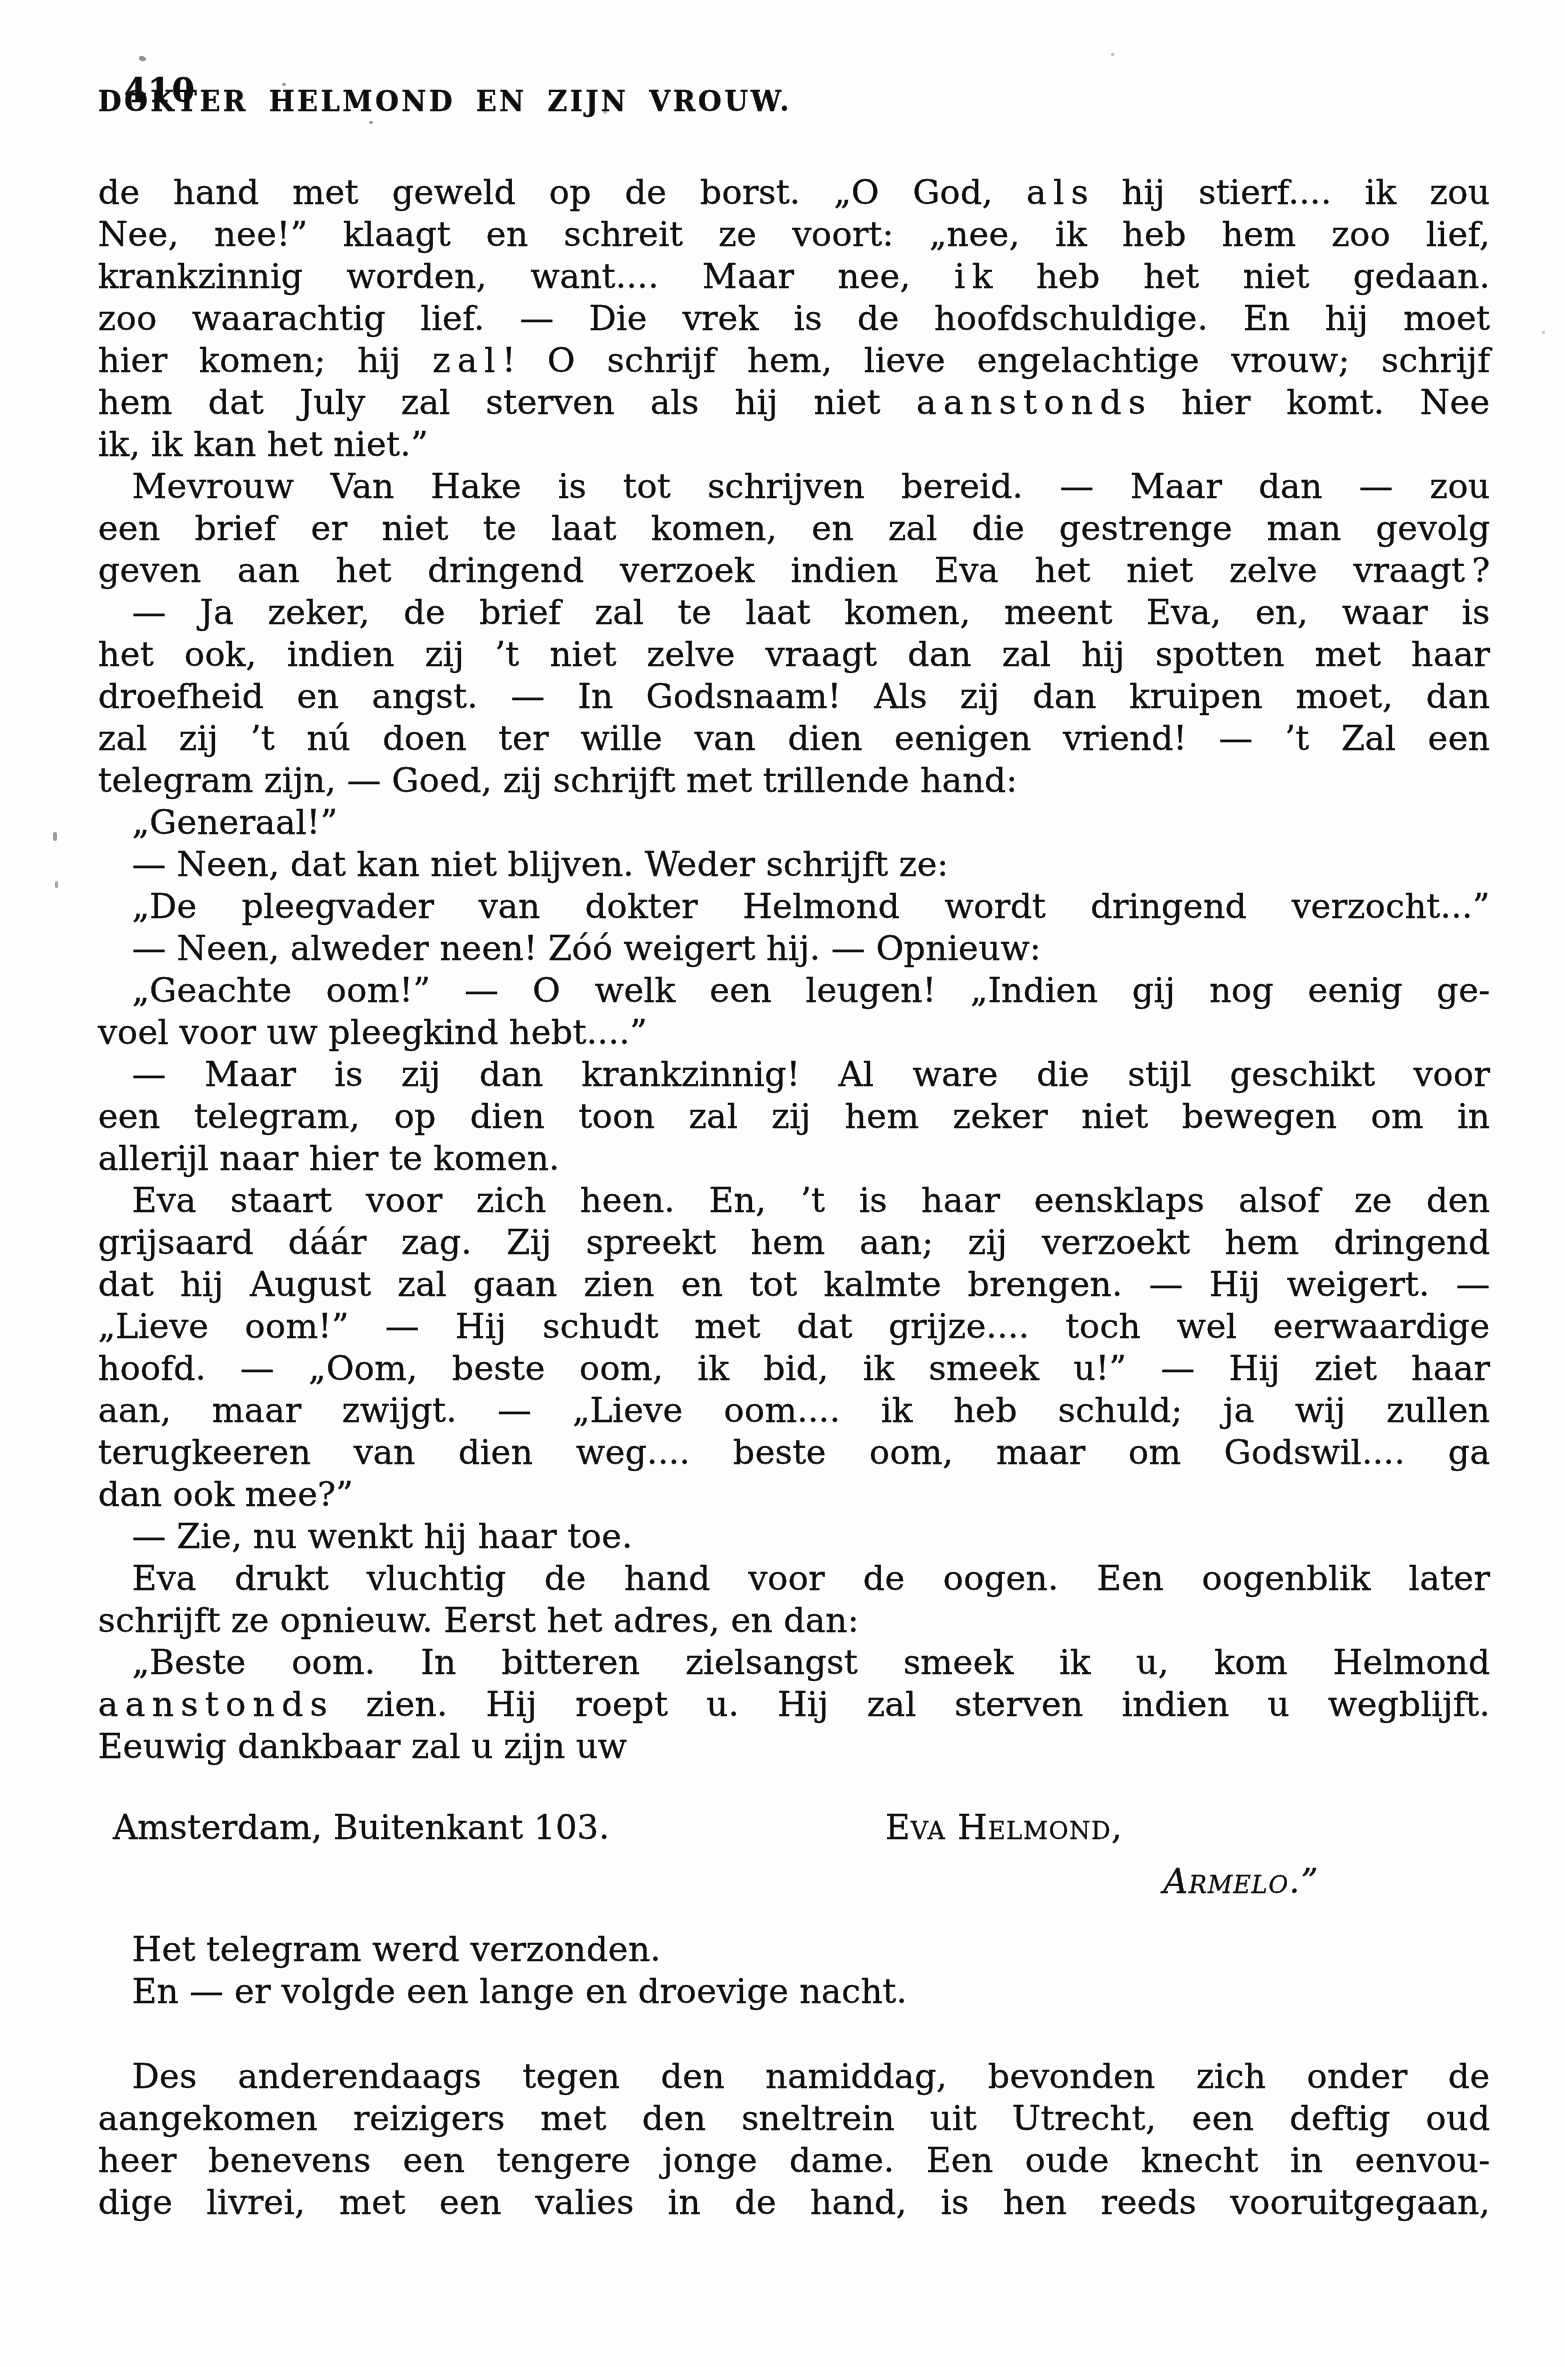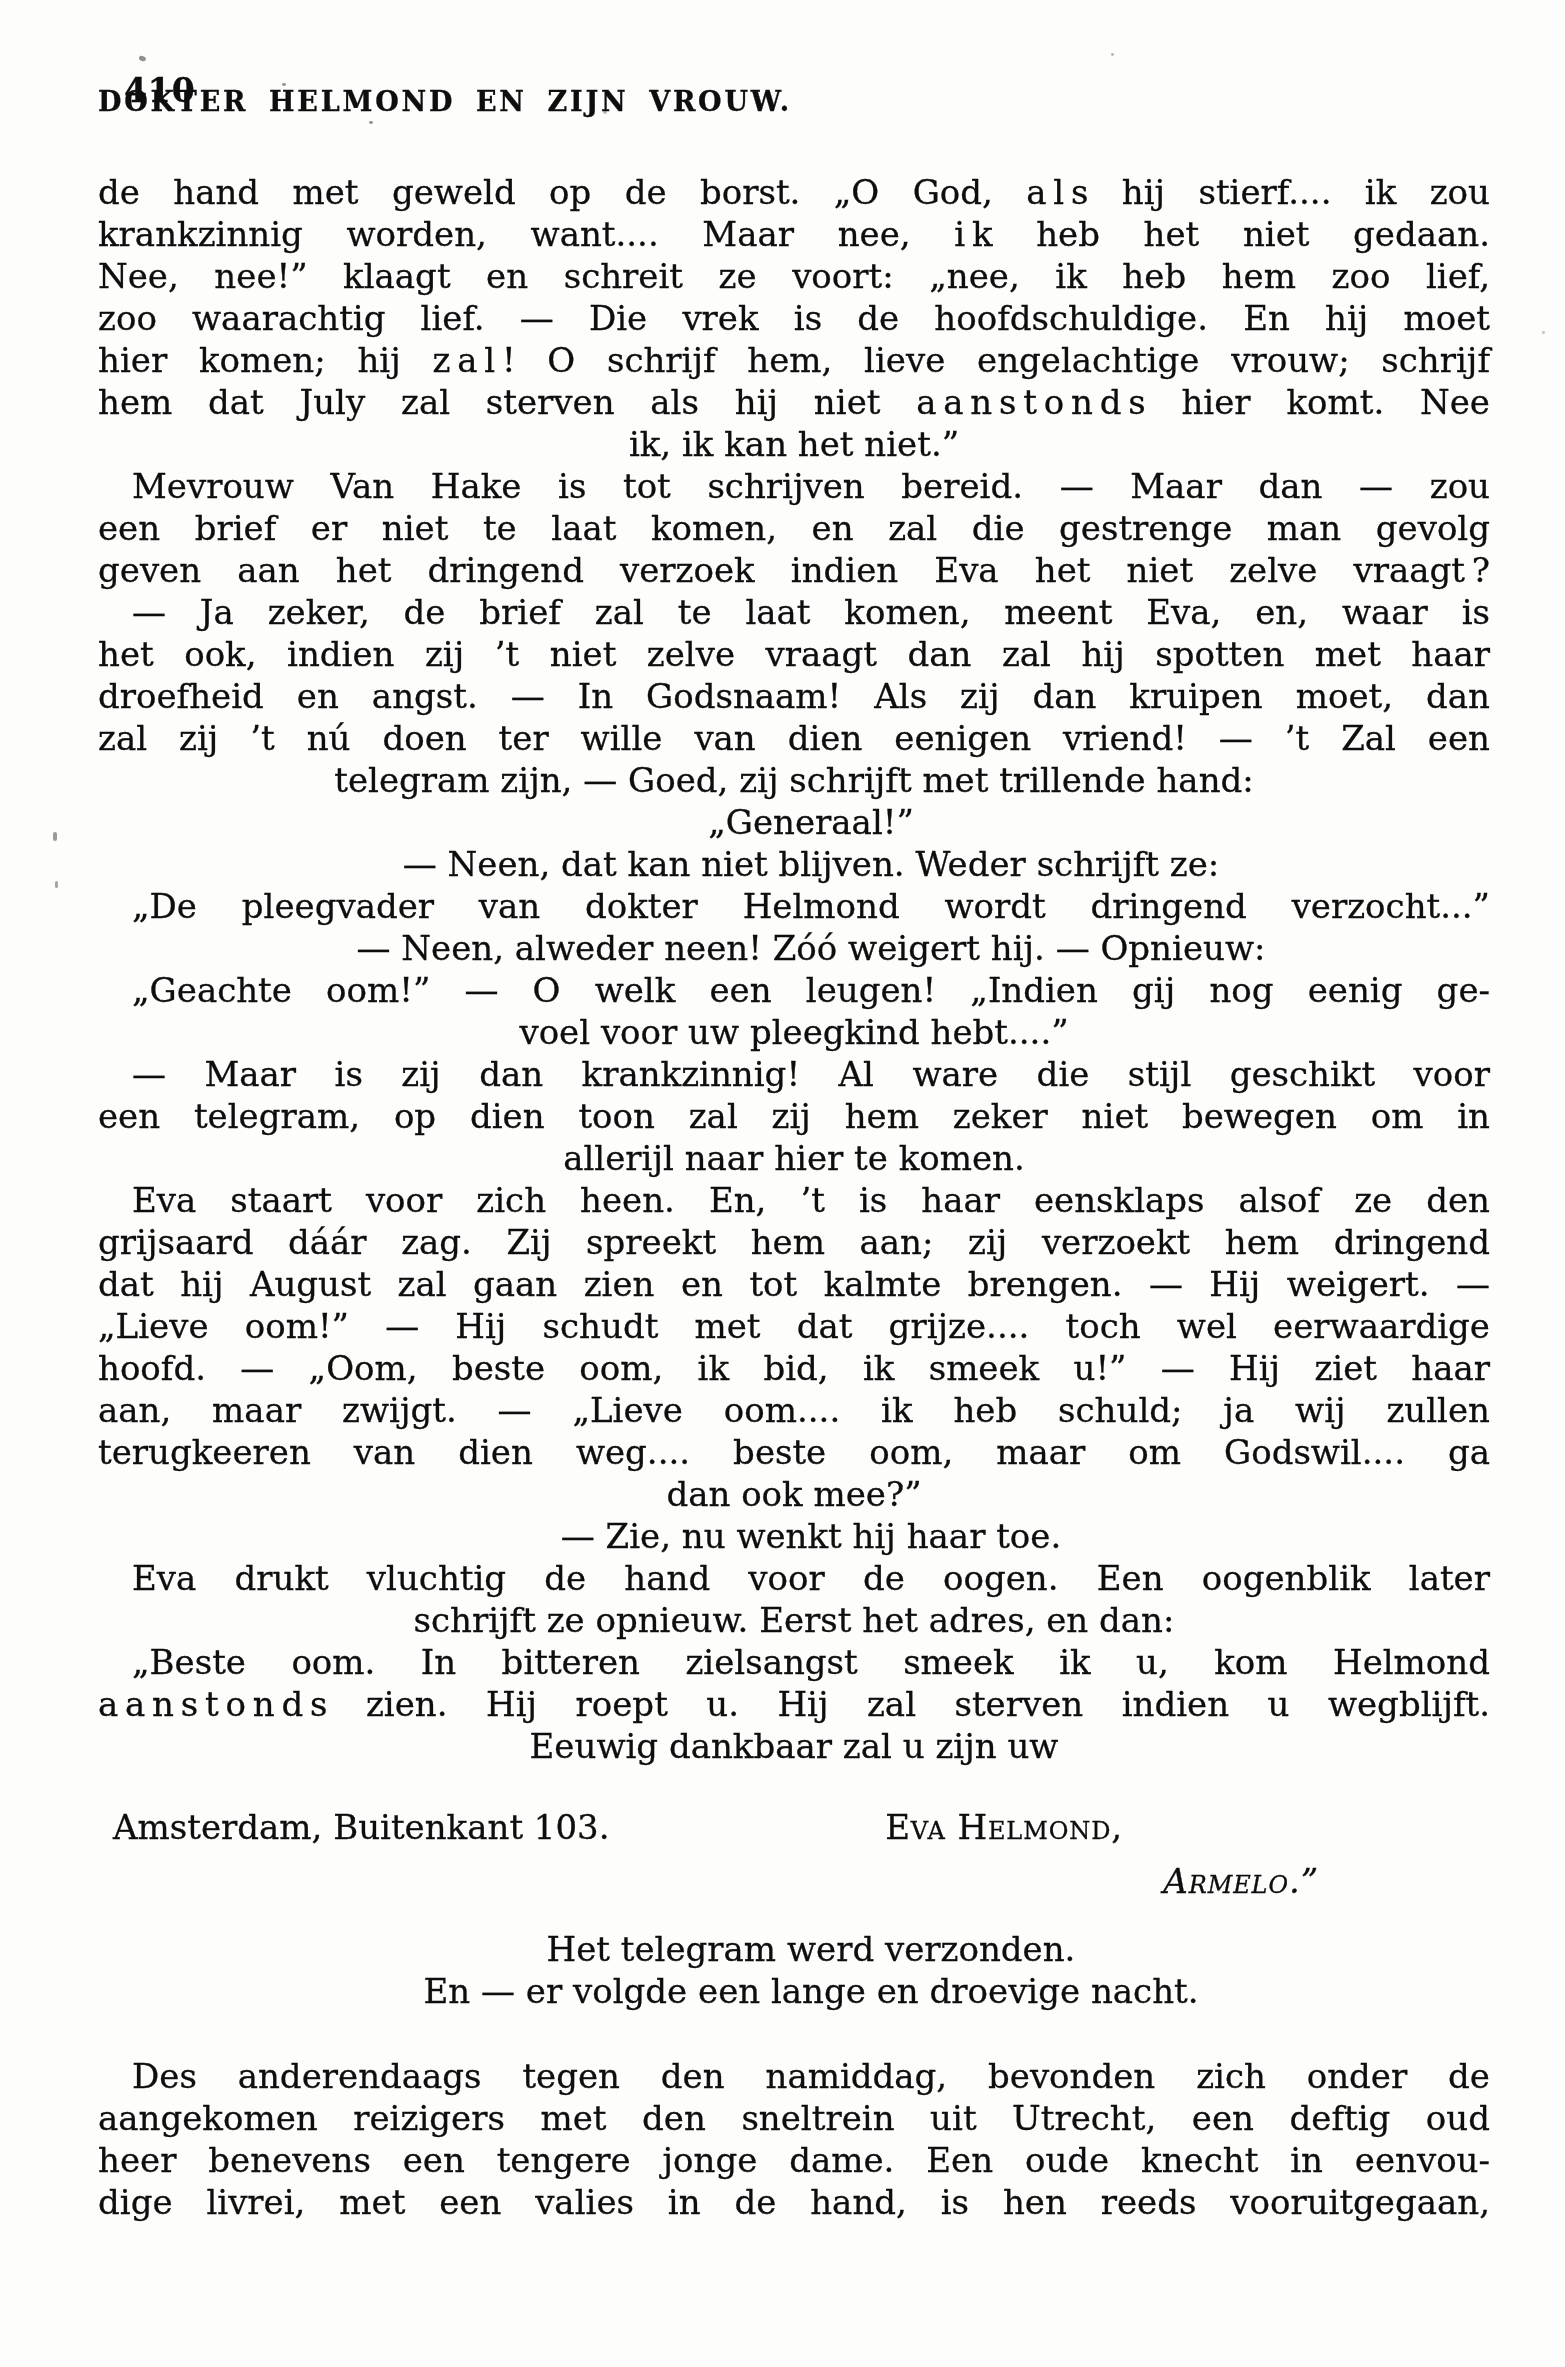--- a/index.html
+++ b/index.html
@@ -20,21 +20,21 @@
   }
   .runtitle {
     padding-top:11.3px;
     font-size:27px; font-weight:700;
     letter-spacing:2.8px; word-spacing:8.5px;
   }
   
   .content { position:absolute; top:171px; left:98px; width:1392px; }
   .ln {
     font-size:34px; line-height:42px;
-    white-space:normal; text-align:center;
+    white-space:normal; text-align:left;
   }
   .ln.in { text-indent:34px; }
   .ln.j  { text-align:justify; text-align-last:justify; }
   
   .sig { margin-top:40px; font-size:34px; }
   .sig-row1 { display:flex; justify-content:space-between; line-height:41px;gap:36px; }
   .sig-addr { padding-left:15px; }
   .sig-name { font-variant:small-caps; letter-spacing:0.9px; padding-right:367px; }
   .sig-row2 { margin-top:13px; text-align:right; padding-right:171px;
               line-height:41px; font-variant:small-caps; letter-spacing:0.9px;font-style:italic; }
@@ -73,22 +73,22 @@
 
   <div class="hdr">
     <span class="pagenum">410</span>
     <div class="runtitle">DOKTER HELMOND EN ZIJN VROUW.</div>
   </div>
 
   <div class="content">
 
     <div id="body-lines">
         <div class="ln j">de hand met geweld op de borst. „O God, a l s hij stierf.... ik zou</div>
+        <div class="ln j">Nee, nee!” klaagt en schreit ze voort: „nee, ik heb hem zoo lief,</div>
         <div class="ln j">krankzinnig worden, want.... Maar nee, i k heb het niet gedaan.</div>
-        <div class="ln j">Nee, nee!” klaagt en schreit ze voort: „nee, ik heb hem zoo lief,</div>
         <div class="ln j">zoo waarachtig lief. — Die vrek is de hoofdschuldige. En hij moet</div>
         <div class="ln j">hier komen; hij z a l ! O schrijf hem, lieve engelachtige vrouw; schrijf</div>
         <div class="ln j">hem dat July zal sterven als hij niet a a n s t o n d s hier komt. Nee</div>
         <div class="ln">ik, ik kan het niet.”</div>
         <div class="ln in j">Mevrouw Van Hake is tot schrijven bereid. — Maar dan — zou</div>
         <div class="ln j">een brief er niet te laat komen, en zal die gestrenge man gevolg</div>
         <div class="ln j">geven aan het dringend verzoek indien Eva het niet zelve vraagt ?</div>
         <div class="ln in j">— Ja zeker, de brief zal te laat komen, meent Eva, en, waar is</div>
         <div class="ln j">het ook, indien zij ’t niet zelve vraagt dan zal hij spotten met haar</div>
         <div class="ln j">droefheid en angst. — In Godsnaam! Als zij dan kruipen moet, dan</div>

